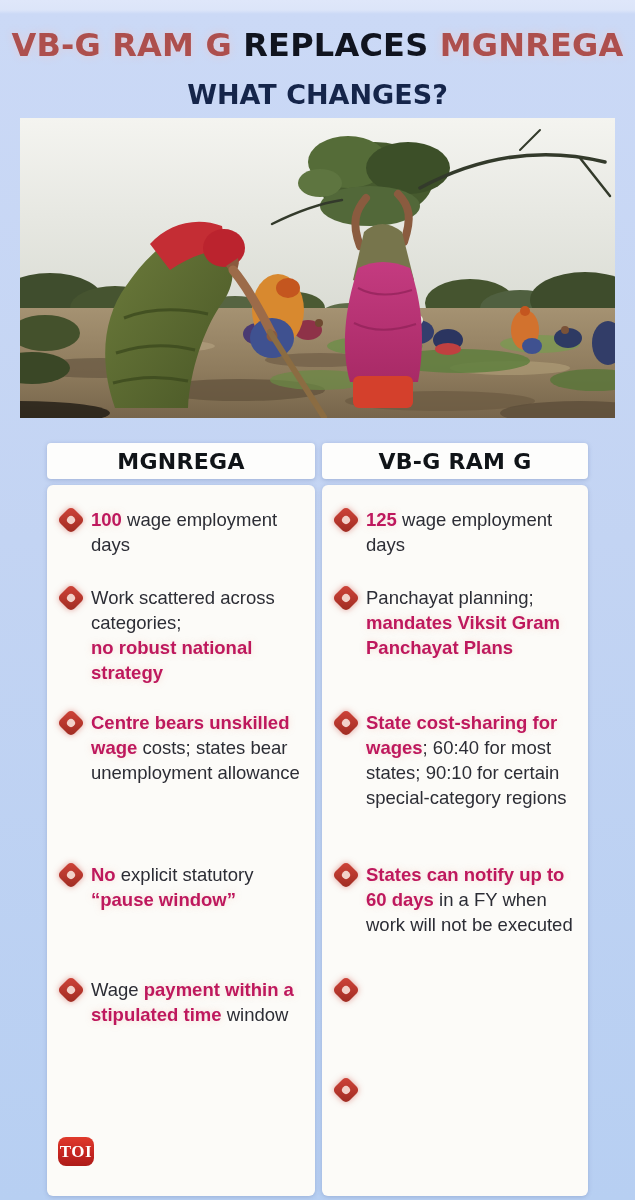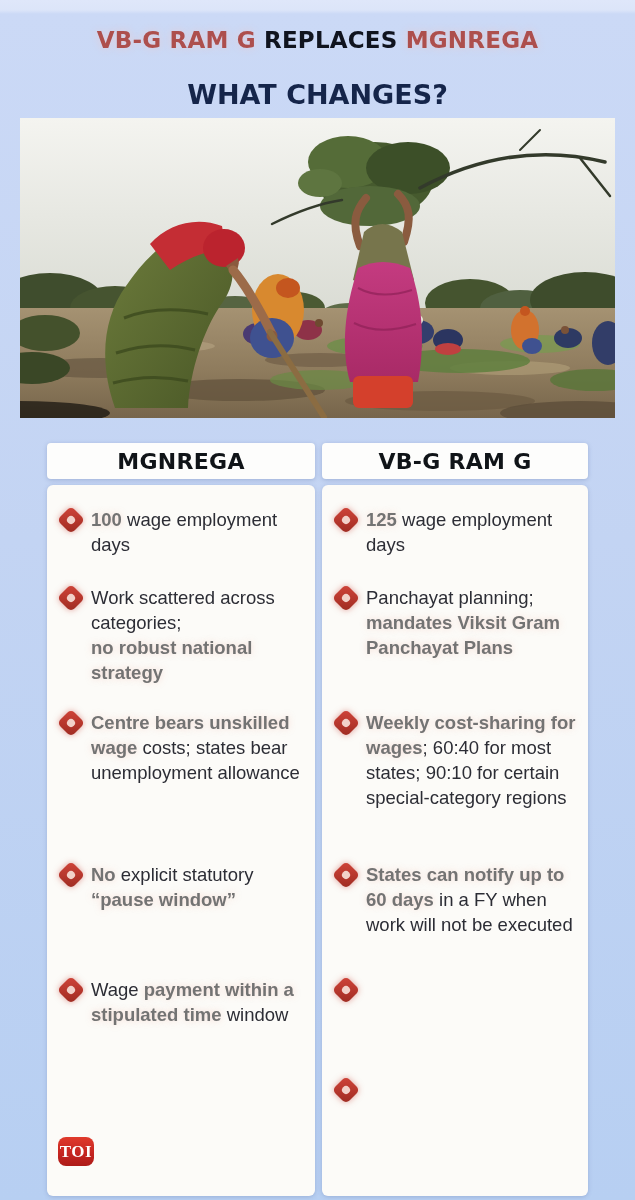--- a/index.html
+++ b/index.html
@@ -3,21 +3,21 @@
 <meta charset="utf-8">
 <style>
   html,body{margin:0;padding:0;}
   body{
     width:635px;height:1200px;position:relative;overflow:hidden;
     font-family:"Liberation Sans","DejaVu Sans",sans-serif;
     background:linear-gradient(180deg,#dfe7fa 0px,#dce5f9 10px,#cbd9f6 14px,#c3d4f3 45%,#b7cff2 100%);
   }
   .title{
     position:absolute;top:29px;left:0;right:0;text-align:center;
-    font-weight:800;font-size:23px;letter-spacing:.2px;line-height:1;
+    font-weight:800;font-size:32px;letter-spacing:.2px;line-height:1;
     font-family:"DejaVu Sans","Liberation Sans",sans-serif;
   }
   .title .red{color:#ad4f4d;text-shadow:0 0 8px rgba(255,190,180,.45);}
   .title .navy{color:#10141f;}
   .subtitle{
     position:absolute;top:81px;left:0;right:0;text-align:center;
     font-weight:800;font-size:27px;color:#15254a;line-height:1;
     font-family:"DejaVu Sans","Liberation Sans",sans-serif;
   }
   .photo{
@@ -49,21 +49,21 @@
   }
   .diamond .dot{
     position:absolute;left:6px;top:6px;width:8px;height:8px;border-radius:50%;
     background:#f2d2ca;
   }
   .btxt{
     margin:0 0 0 32px;font-size:18.5px;line-height:25px;color:#2c2d35;
     font-weight:500;white-space:pre-line;
   }
   .btxt .em{
-    color:#737373;font-weight:700;
+    color:#be185d;font-weight:700;
     text-shadow:0 0 7px rgba(235,160,145,.35);
   }
   .toi-logo{
     position:absolute;left:11px;top:652px;width:36px;height:29px;
     background:linear-gradient(180deg,#e03a2c 0%,#c32420 60%,#ad1b18 100%);
     border-radius:8px;display:flex;align-items:center;justify-content:center;
   }
   .toi-logo span{
     color:#fff;font-family:"Liberation Serif","DejaVu Serif",serif;
     font-weight:700;font-size:17px;letter-spacing:.5px;
@@ -264,21 +264,21 @@
       <div class="bullet" style="top: 100px;">
         <span class="diamond">
           <span class="dot"></span>
         </span>
         <p class="btxt"><span class="plain">Panchayat planning; </span><span class="em">mandates Viksit Gram Panchayat Plans</span></p>
       </div>
       <div class="bullet" style="top: 225px;">
         <span class="diamond">
           <span class="dot"></span>
         </span>
-        <p class="btxt"><span class="em">Weekly cost-sharing for wages</span><span class="plain">; 60:40 for most states; 90:10 for certain special-category regions</span></p>
+        <p class="btxt"><span class="em">State cost-sharing for wages</span><span class="plain">; 60:40 for most states; 90:10 for certain special-category regions</span></p>
       </div>
       <div class="bullet" style="top: 377px;">
         <span class="diamond">
           <span class="dot"></span>
         </span>
         <p class="btxt"><span class="em">States can notify up to 60 days</span><span class="plain"> in a FY when work will not be executed</span></p>
       </div>
       <div class="bullet" style="top: 492px;">
         <span class="diamond">
           <span class="dot"></span>

